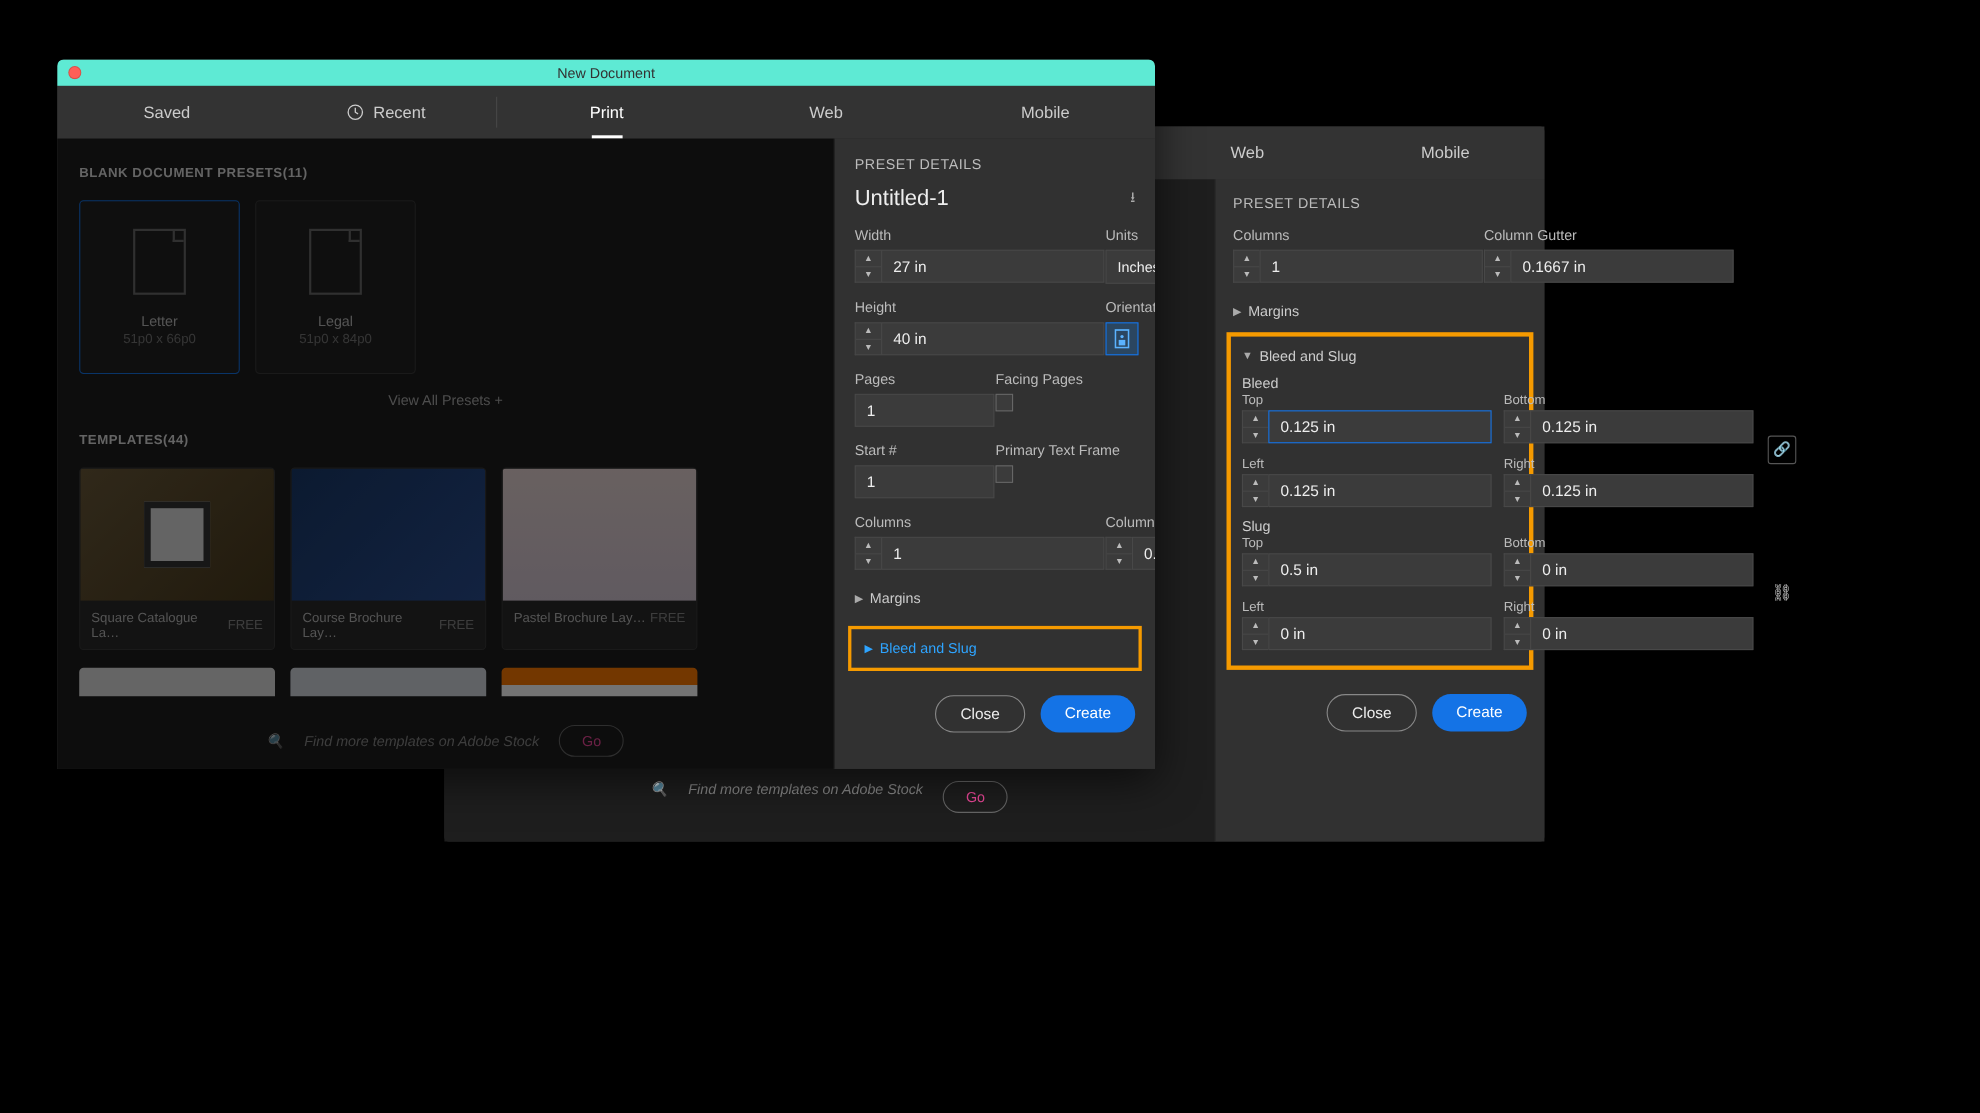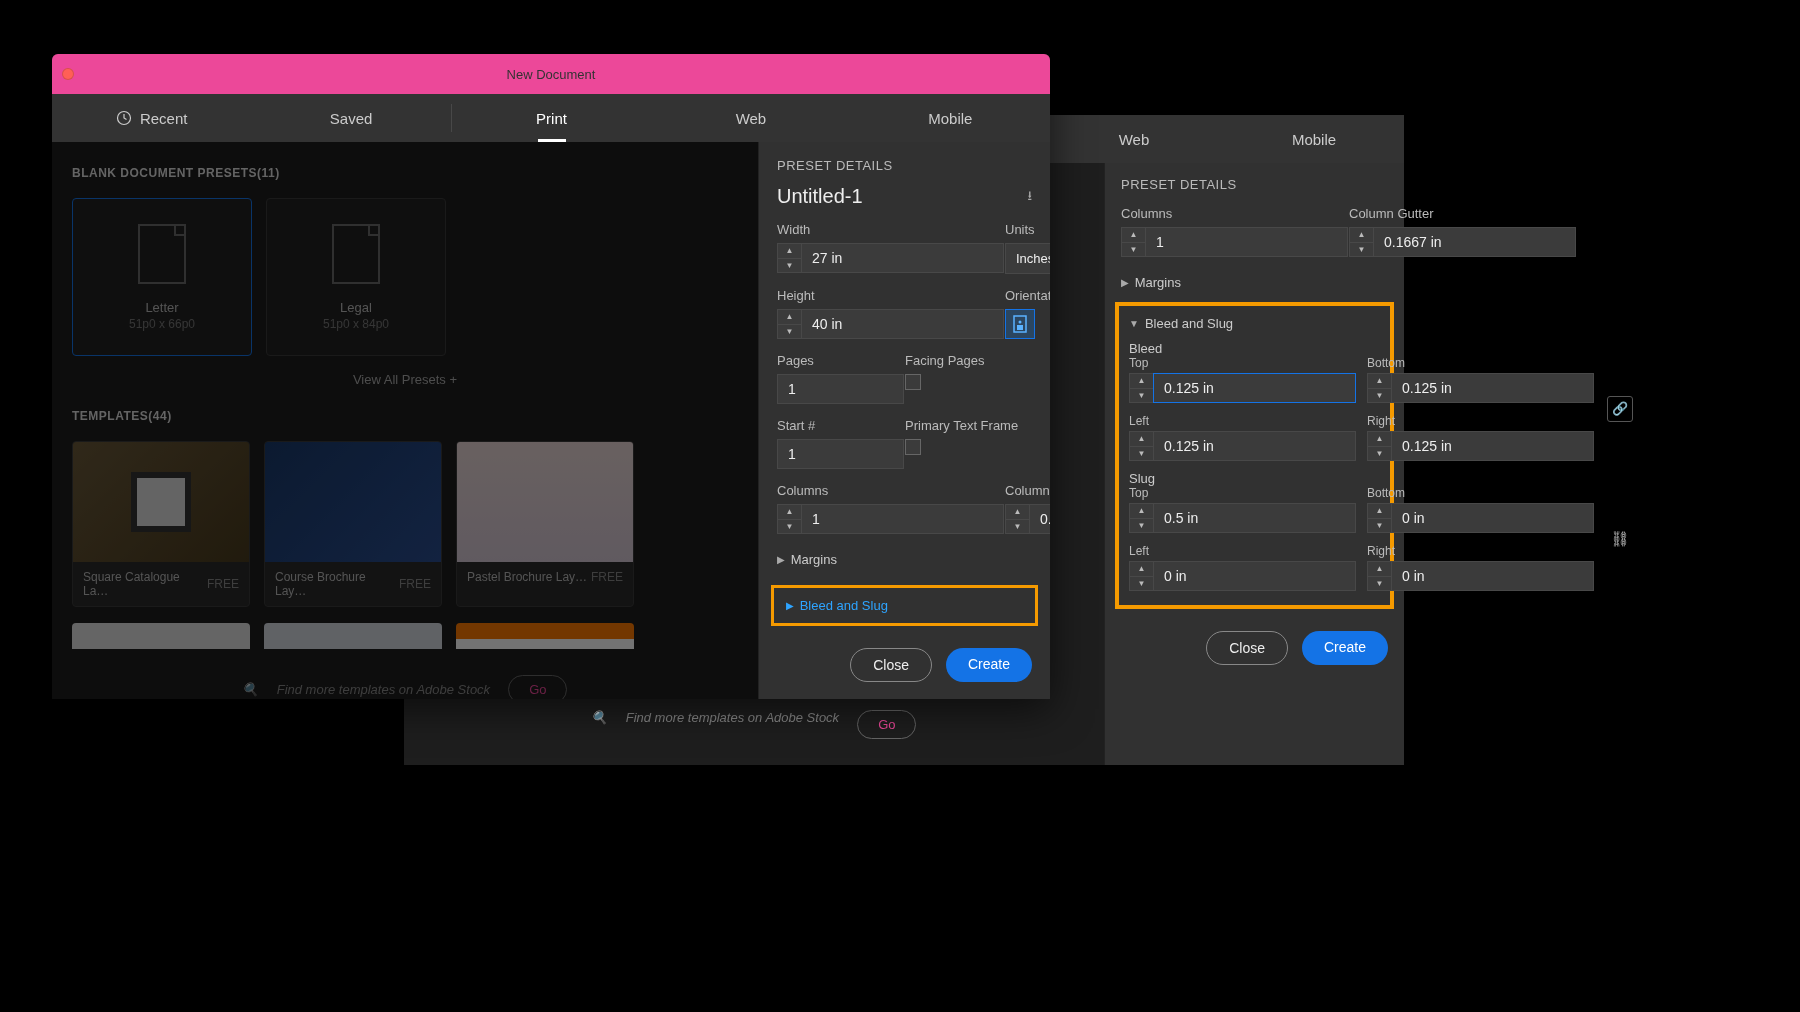--- a/index.html
+++ b/index.html
@@ -20,22 +20,22 @@
   top: 54px;
   left: 52px;
   width: 998px;
   height: 645px;
   background: #292929;
   border-radius: 6px 6px 0 0;
   box-shadow: 0 10px 40px rgba(0,0,0,.6);
   overflow: hidden;
 }
 .titlebar {
-  height: 40px;
-  background: #ec4899;
+  height: 24px;
+  background: #5eead4;
   display: flex;
   align-items: center;
   padding: 0 10px;
   position: relative;
 }
 .traffic-close {
   width: 12px; height: 12px;
   border-radius: 50%;
   background: #ff5f57;
   border: 1px solid rgba(0,0,0,.15);
@@ -95,21 +95,21 @@
 }
 .section-header {
   font-size: 12px;
   letter-spacing: .5px;
   color: #ddd;
   font-weight: 600;
 }
 
 .preset-row { display: flex; gap: 14px; margin-top: 18px; }
 .preset-card {
-  width: 180px;
+  width: 146px;
   height: 158px;
   background: #232323;
   border: 1px solid #3a3a3a;
   border-radius: 4px;
   display: flex;
   flex-direction: column;
   align-items: center;
   justify-content: center;
 }
 .preset-card.selected { border: 1.5px solid #1473e6; }
@@ -499,28 +499,28 @@
   </div>
 </div>
 
 <div class="main-window z-front">
   <div class="titlebar">
     <div class="traffic-close"></div>
     <div class="titlebar-title">New Document</div>
   </div>
 
   <div class="tabrow">
+    <div class="tab">Saved</div>
     <div class="tab">
       <svg width="16" height="16" viewBox="0 0 16 16">
           <circle cx="8" cy="8" r="6.5" fill="none" stroke="#ccc" stroke-width="1.2"></circle>
           <path d="M8 4v4l2.5 1.5" stroke="#ccc" stroke-width="1.2" fill="none"></path>
         </svg>
       <span>Recent</span>
     </div>
-    <div class="tab">Saved</div>
     <div class="tab-divider"></div>
     <div class="tab active">Print</div>
     <div class="tab">Web</div>
     <div class="tab">Mobile</div>
   </div>
 
   <div class="content-area">
     <div class="left-panel">
       <div style="display:flex;align-items:flex-end;">
         <span class="section-header">BLANK DOCUMENT PRESETS</span>

